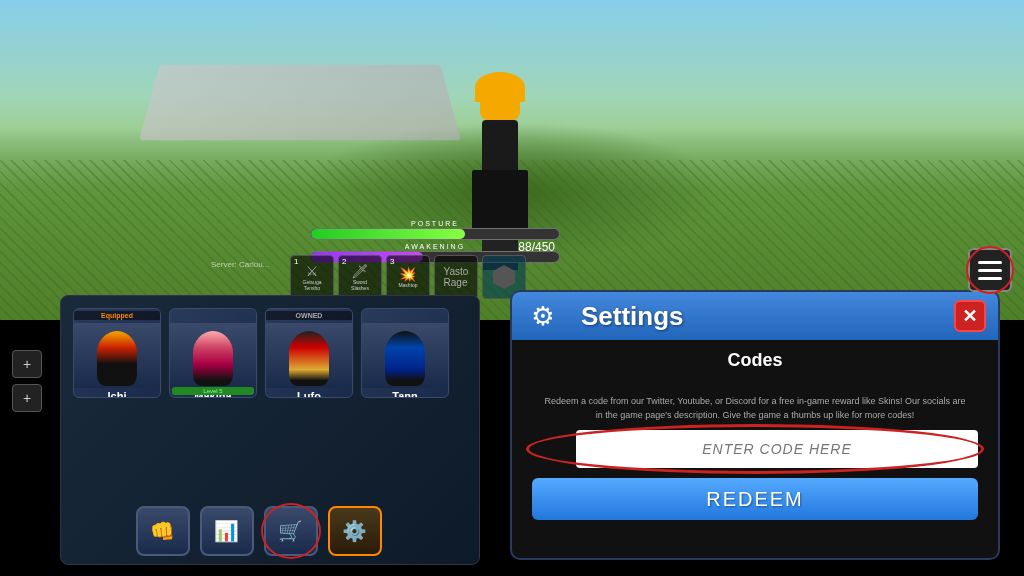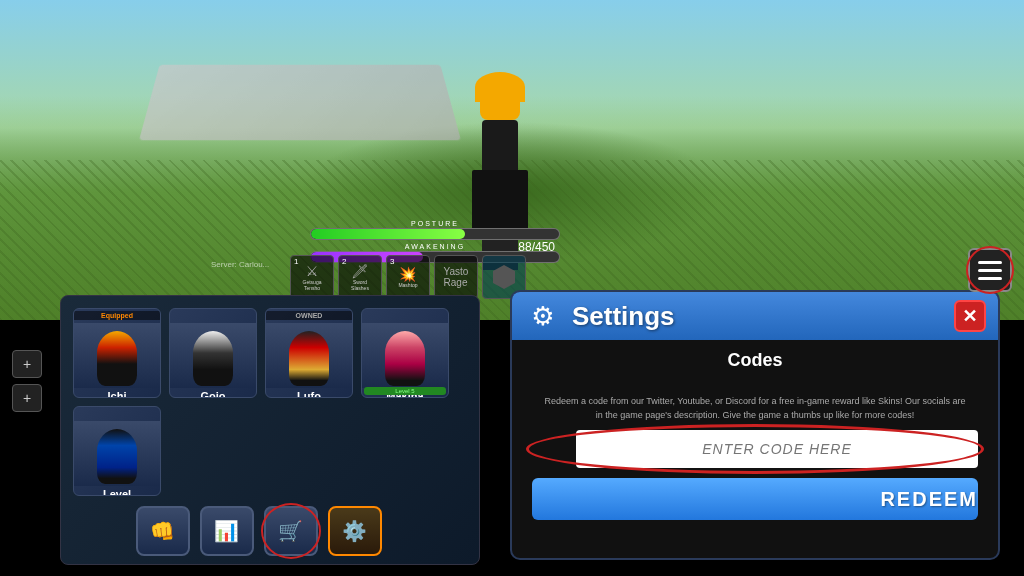--- a/index.html
+++ b/index.html
@@ -423,20 +423,21 @@
       display: flex;
       align-items: center;
       justify-content: center;
     }
 
     .settings-title {
       font-size: 26px;
       font-weight: bold;
       color: white;
       text-shadow: 1px 1px 3px rgba(0,0,0,0.5);
+      margin-left: 9px;
     }
 
     .settings-close {
       position: absolute;
       right: 12px;
       top: 8px;
       width: 32px;
       height: 32px;
       background: #cc2222;
       border: 2px solid #ff4444;
@@ -500,25 +501,24 @@
     }
 
     .redeem-btn {
       width: 100%;
       height: 42px;
       background: linear-gradient(180deg, #55aaff, #2277dd);
       border: none;
       border-radius: 6px;
       color: white;
       font-size: 20px;
-      font-weight: bold;
+      font-weight: normal;
       letter-spacing: 2px;
       cursor: pointer;
       text-shadow: 1px 1px 2px rgba(0,0,0,0.4);
-      text-align: right;
     }
 
     
     .grass-overlay {
       position: absolute;
       top: 160px;
       left: 0;
       right: 0;
       height: 160px;
       background: repeating-linear-gradient(
@@ -595,50 +595,43 @@
 
     <div class="char-card">
       <div class="char-card-label label-equipped">Equipped</div>
       <div class="char-card-avatar">
         <div class="avatar-shape ichi-color"></div>
       </div>
       <div class="char-card-name">Ichi</div>
 
     </div>
 
-    <div class="char-card">
-      <div class="char-card-avatar">
-        <div class="avatar-shape gojo-color"></div>
-      </div>
-      <div class="char-card-name">Gojo</div>
-
-    </div>
-
-    <div class="char-card">
-      <div class="char-card-label label-owned">OWNED</div>
-      <div class="char-card-avatar">
-        <div class="avatar-shape luffy-color"></div>
-      </div>
-      <div class="char-card-name">Lufo</div>
-
-    </div>
 
     <div class="char-card">
       <div class="char-card-avatar">
         <div class="avatar-shape makina-color"></div>
       </div>
       <div class="char-card-name">Makina</div>
       <div class="char-card-tag tag-green">Level 5</div>
     </div>
 
     <div class="char-card">
+      <div class="char-card-label label-owned">OWNED</div>
+      <div class="char-card-avatar">
+        <div class="avatar-shape luffy-color"></div>
+      </div>
+      <div class="char-card-name">Lufo</div>
+
+    </div>
+
+    <div class="char-card">
       <div class="char-card-avatar">
         <div class="avatar-shape tanjiro-color"></div>
       </div>
-      <div class="char-card-name">Level</div>
+      <div class="char-card-name">Tann</div>
 
     </div>
   </div>
 
   <div class="bottom-toolbar">
     <div class="toolbar-btn">👊</div>
     <div class="toolbar-btn">📊</div>
     <div class="toolbar-btn circled">🛒</div>
     <div class="toolbar-btn active">⚙️</div>
   </div>

